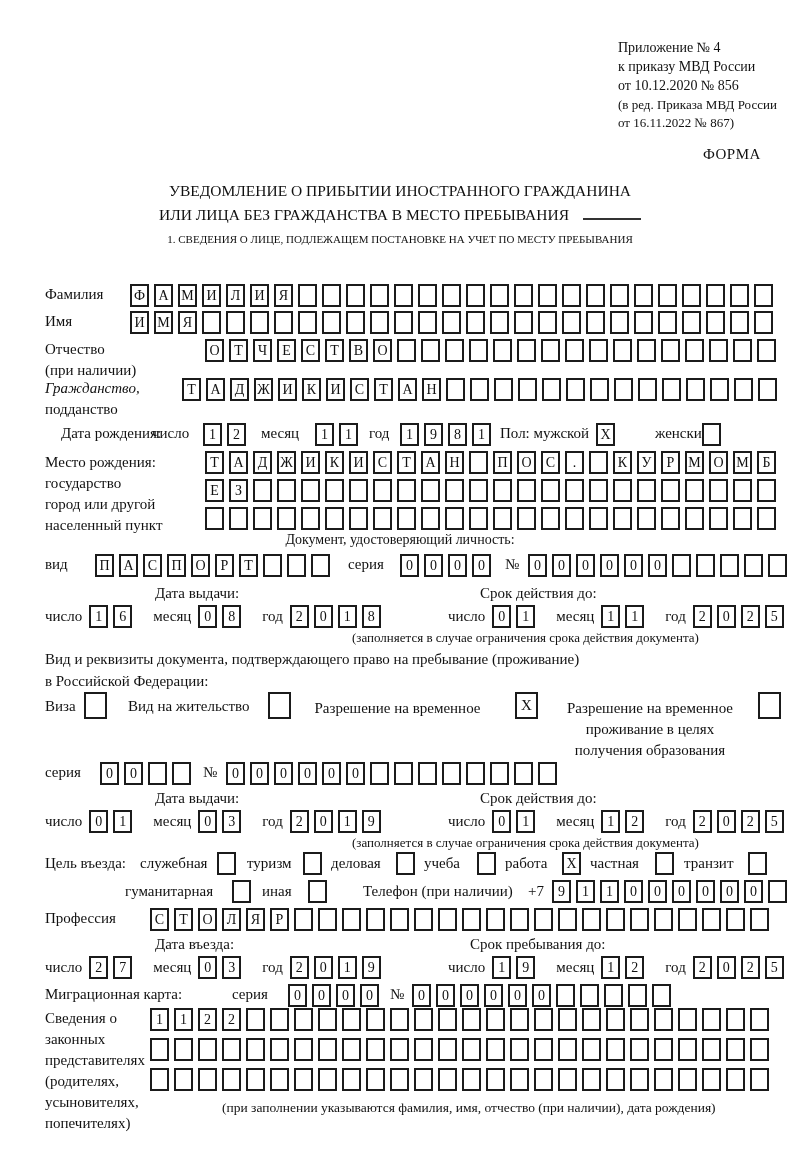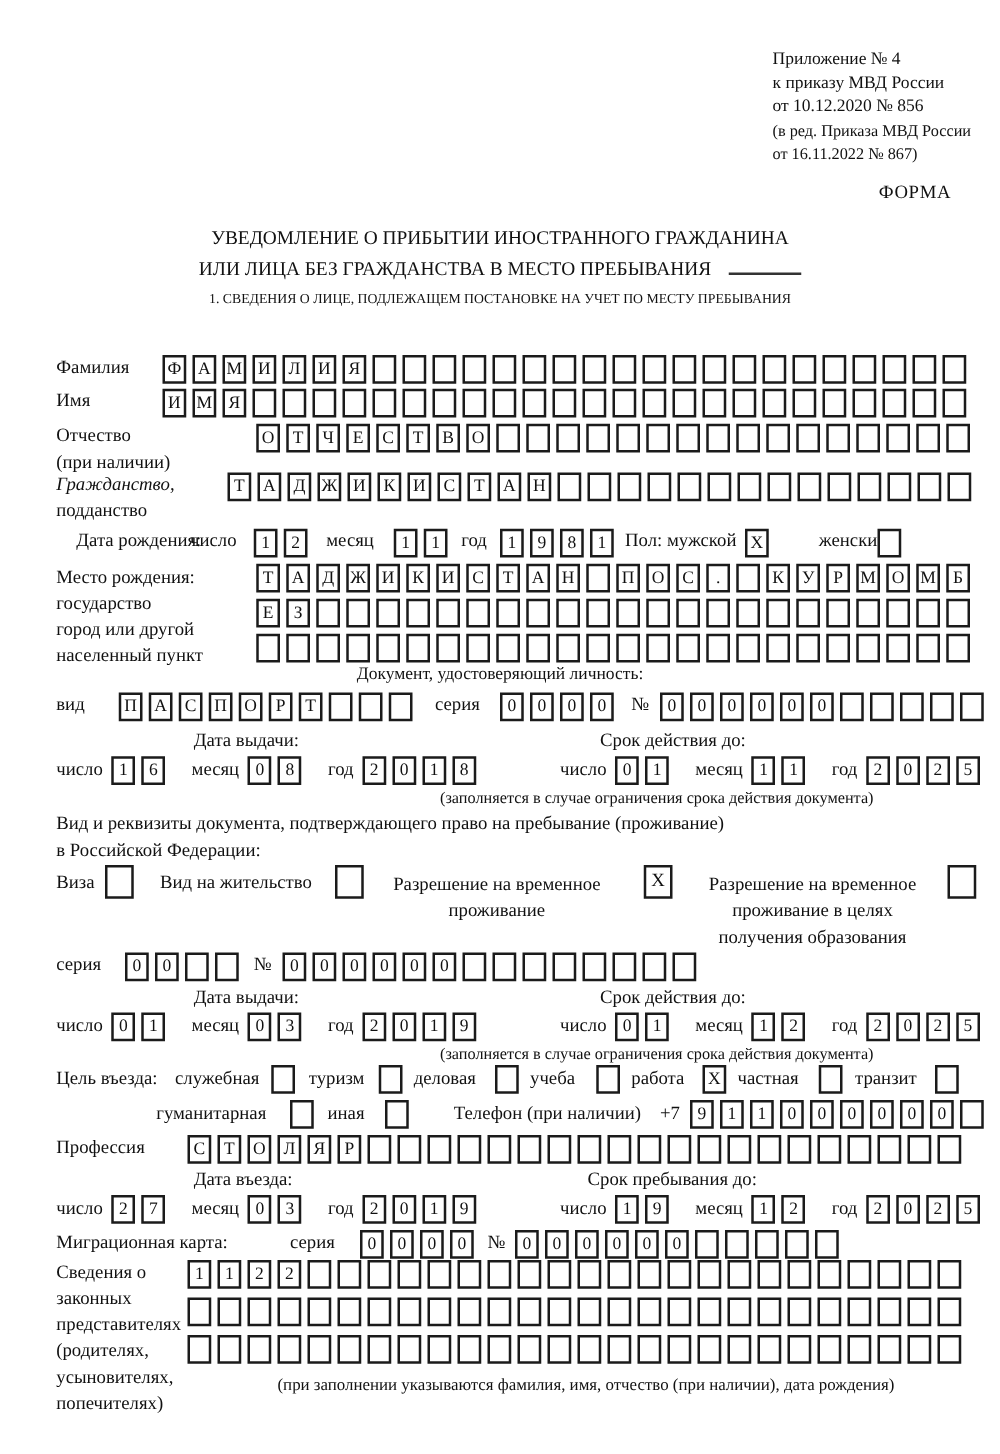--- a/index.html
+++ b/index.html
@@ -374,21 +374,20 @@
     <span class="abs" style="left:45px;top:6px;">Виза</span>
     <span class="abs cells cbwrap" style="left:84px;top:0;">
         <span class="cell"></span>
       </span>
     <span class="abs" style="left:128px;top:6px;">Вид на жительство</span>
     <span class="abs cells cbwrap" style="left:268px;top:0;">
         <span class="cell"></span>
       </span>
     <div class="abs optblock" style="left:305px;top:6px;width:185px;">
       <div>Разрешение на временное</div>
-      <div>проживание</div>
     </div>
     <span class="abs cells cbwrap" style="left:515px;top:0;">
         <span class="cell">X</span>
       </span>
     <div class="abs optblock" style="left:555px;top:6px;width:190px;">
       <div>Разрешение на временное</div>
       <div>проживание в целях</div>
       <div>получения образования</div>
     </div>
     <span class="abs cells cbwrap" style="left:758px;top:0;">

